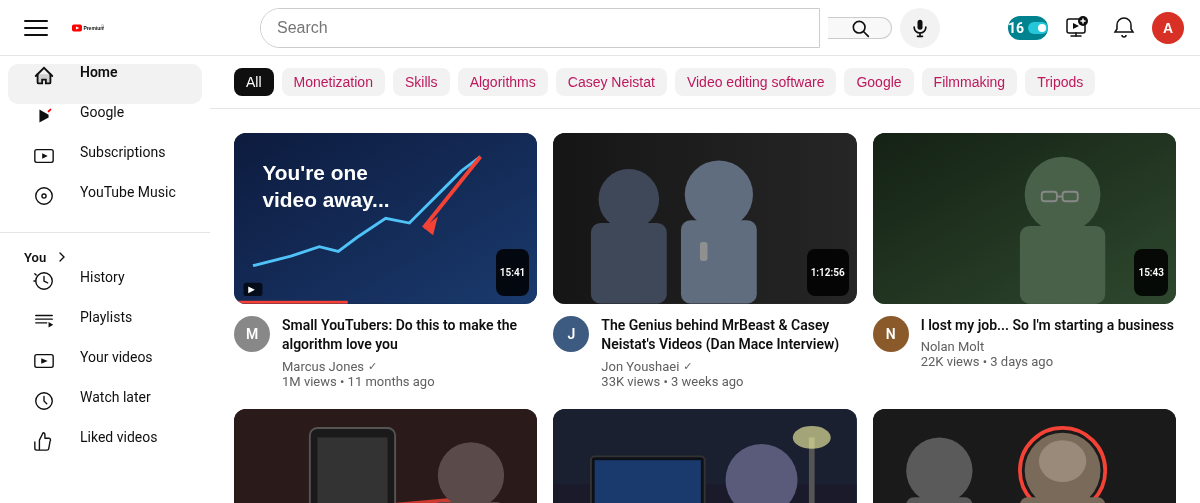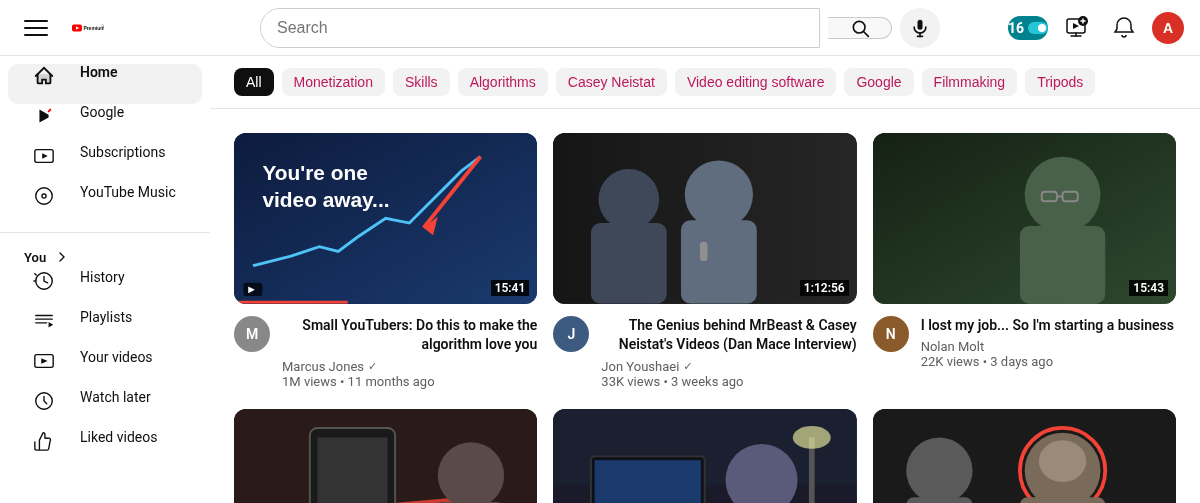--- a/index.html
+++ b/index.html
@@ -112,29 +112,29 @@
       padding: 24px;
     }
     .video-card { cursor: pointer; }
     .video-thumb { position: relative; width: 100%; aspect-ratio: 16/9; border-radius: 12px; overflow: hidden; background: #000; }
     .duration-badge {
       position: absolute;
       bottom: 8px;
       right: 8px;
       background: rgba(0,0,0,0.85);
       color: white;
-      font-size: 12px;
+      font-size: 10px;
       font-weight: 600;
-      padding: 1px 4px;
-      border-radius: 0;
+      padding: 18px 4px;
+      border-radius: 8px;
     }
 
     .video-info { display: flex; gap: 12px; padding: 12px 0 0; }
     .channel-avatar { width: 36px; height: 36px; border-radius: 50%; flex-shrink: 0; display: flex; align-items: center; justify-content: center; font-size: 14px; font-weight: 600; color: white; }
-    .video-meta h3 { font-size: 14px; font-weight: 600; line-height: 1.4; margin-bottom: 4px; display: -webkit-box; -webkit-line-clamp: 2; -webkit-box-orient: vertical; overflow: hidden; text-align: right; }
+    .video-meta h3 { font-size: 14px; font-weight: 600; line-height: 1.4; margin-bottom: 4px; display: -webkit-box; -webkit-line-clamp: 2; -webkit-box-orient: vertical; overflow: hidden; }
     .video-meta .channel-name { font-size: 13px; color: #606060; display: flex; align-items: center; gap: 4px; }
     .video-meta .stats { font-size: 13px; color: #606060; }
     .verified-icon { font-size: 11px; color: #606060; }
 
     
     .thumb-1 { background: linear-gradient(135deg, #1a1a2e 0%, #16213e 50%, #0f3460 100%); }
     .thumb-2 { background: linear-gradient(135deg, #1a1a1a 0%, #2d2d2d 100%); }
     .thumb-3 { background: linear-gradient(135deg, #1a2a1a 0%, #2d4a2d 100%); }
 
     

